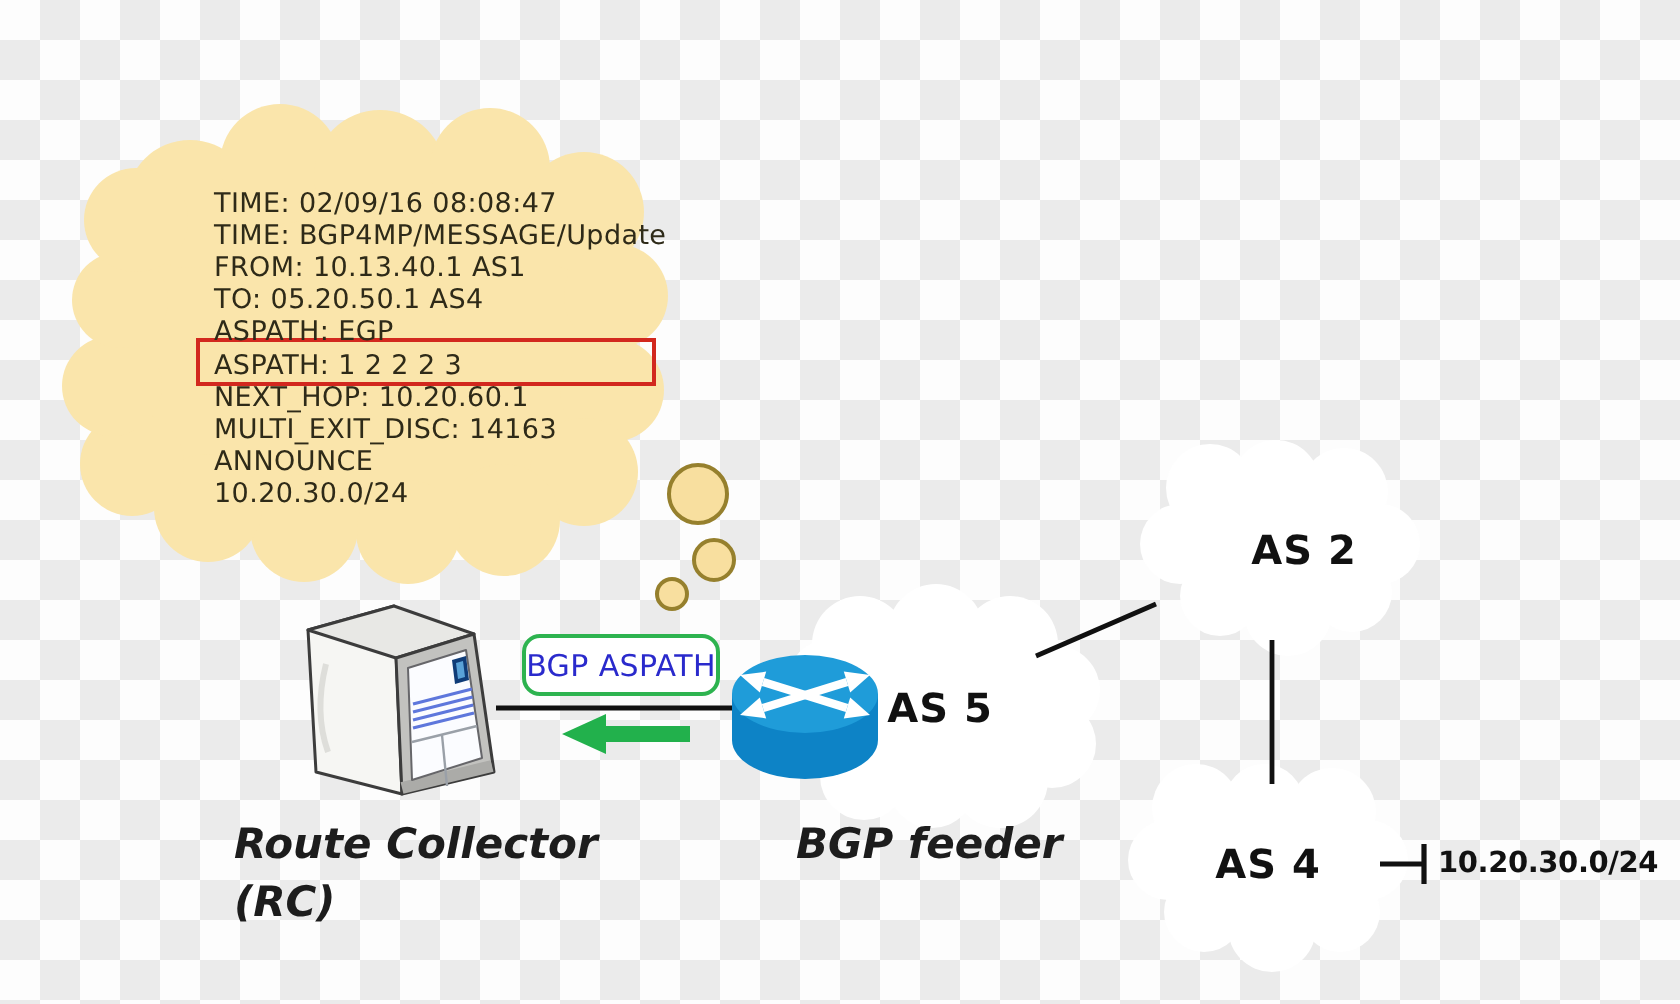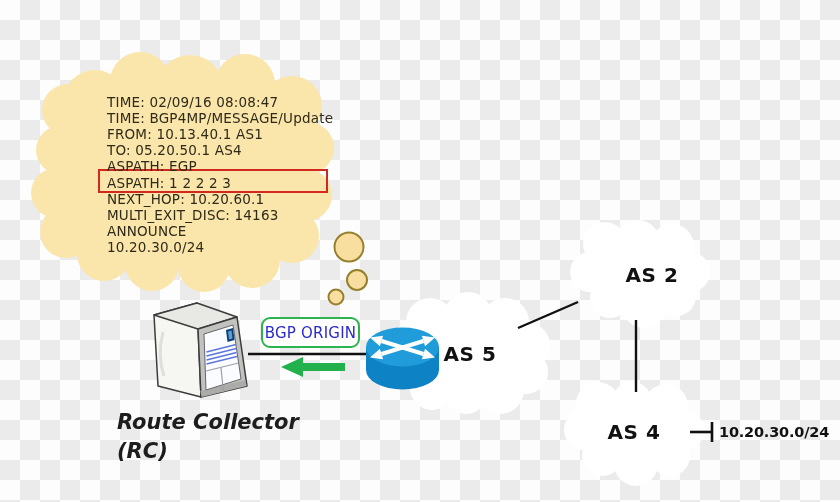--- a/index.html
+++ b/index.html
@@ -160,24 +160,25 @@
     <div class="bl" style="top:126px">FROM: 10.13.40.1 AS1</div>
     <div class="bl" style="top:142px">TO: 05.20.50.1 AS4</div>
     <div class="bl" style="top:158px">ASPATH: EGP</div>
     <div class="bl" style="top:175px">ASPATH: 1 2 2 2 3</div>
     <div class="bl" style="top:191px">NEXT_HOP: 10.20.60.1</div>
     <div class="bl" style="top:207px">MULTI_EXIT_DISC: 14163</div>
     <div class="bl" style="top:223px">ANNOUNCE</div>
     <div class="bl" style="top:239px">10.20.30.0/24</div>
   </div>
 
-  <div class="badge">BGP ORIGIN</div>
+  <div class="badge">BGP ASPATH</div>
 
   <div class="txt big-label" style="left:117px;top:411px;">Route Collector</div>
   <div class="txt big-label" style="left:117px;top:440px;">(RC)</div>
 
+  <div class="txt big-label" style="left:398px;top:411px;">BGP feeder</div>
 
   <div class="as-label" style="left:470px;top:354px;">AS 5</div>
   <div class="as-label" style="left:637px;top:275px;margin-left:15px;">AS 2</div>
   <div class="as-label" style="left:634px;top:432px;">AS 4</div>
 
   <div class="txt prefix-label" style="left:719px;top:424px;">10.20.30.0/24</div>
 </div>
 
 </body></html>

